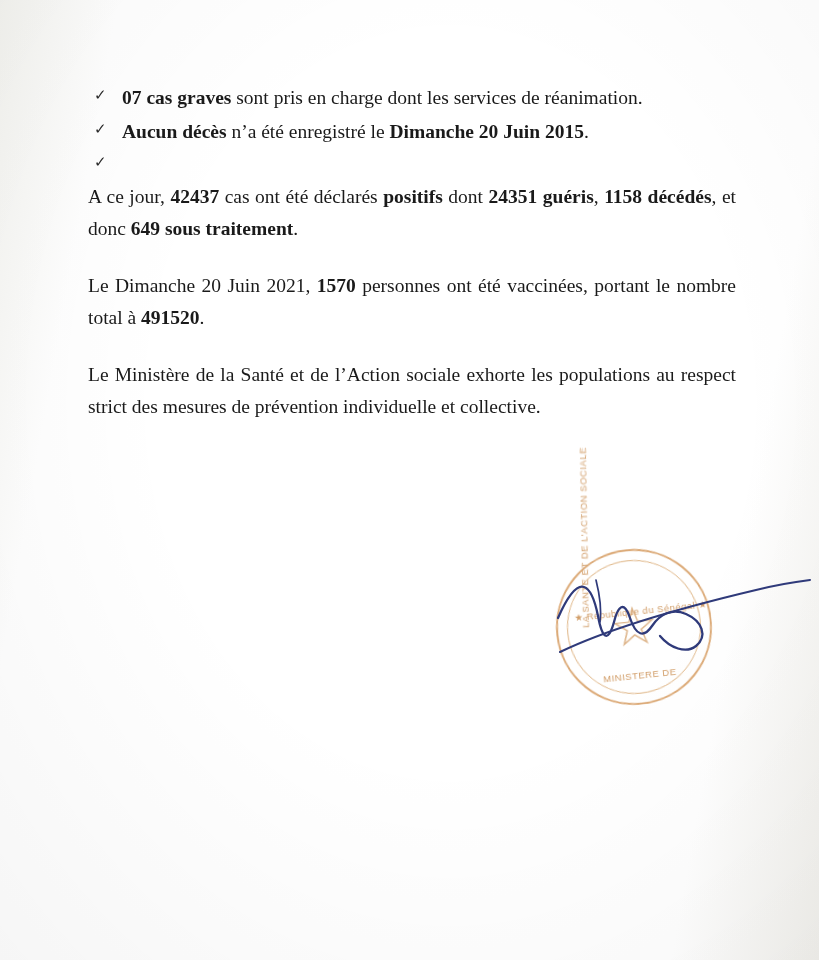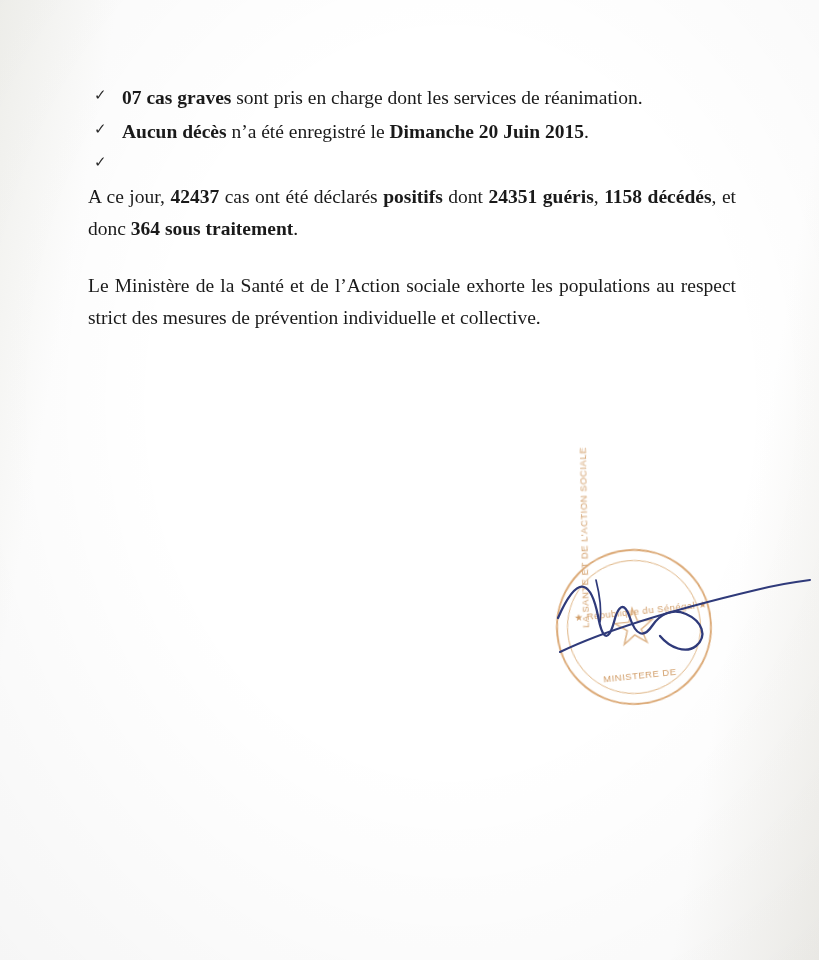--- a/index.html
+++ b/index.html
@@ -136,22 +136,23 @@
       </li>
       <li>
         <span class="check">✓</span>
         <span><span class="b">Aucun décès</span><span> n’a été enregistré le </span><span class="b">Dimanche 20 Juin 2015</span><span>.</span></span>
       </li>
       <li>
         <span class="check">✓</span>
       </li>
     </ul>
 
-    <p class="para first"><span>A ce jour, </span><span class="b">42437</span><span> cas ont été déclarés </span><span class="b">positifs</span><span> dont </span><span class="b">24351 guéris</span><span>, </span><span class="b">1158 décédés</span><span>, et donc </span><span class="b">364 sous traitement</span><span>.</span></p>
+    <p class="para first"><span>A ce jour, </span><span class="b">42437</span><span> cas ont été déclarés </span><span class="b">positifs</span><span> dont </span><span class="b">24351 guéris</span><span>, </span><span class="b">1158 décédés</span><span>, et donc </span><span class="b">649 sous traitement</span><span>.</span></p>
 
+    <p class="para"><span>Le Dimanche 20 Juin 2021, </span><span class="b">1570</span><span> personnes ont été vaccinées, portant le nombre total à </span><span class="b">491520</span><span>.</span></p>
 
     <p class="para">Le Ministère de la Santé et de l’Action sociale exhorte les populations au respect strict des mesures de prévention individuelle et collective.</p>
 
   </div>
 
   <div class="stamp">
     <div class="inner-ring"></div>
     <div class="core">☆</div>
     <div class="stamp-text">
       <span style="transform: rotate(-70deg) translate(0,-62px) rotate(70deg);">★ République du Sénégal ★</span>

